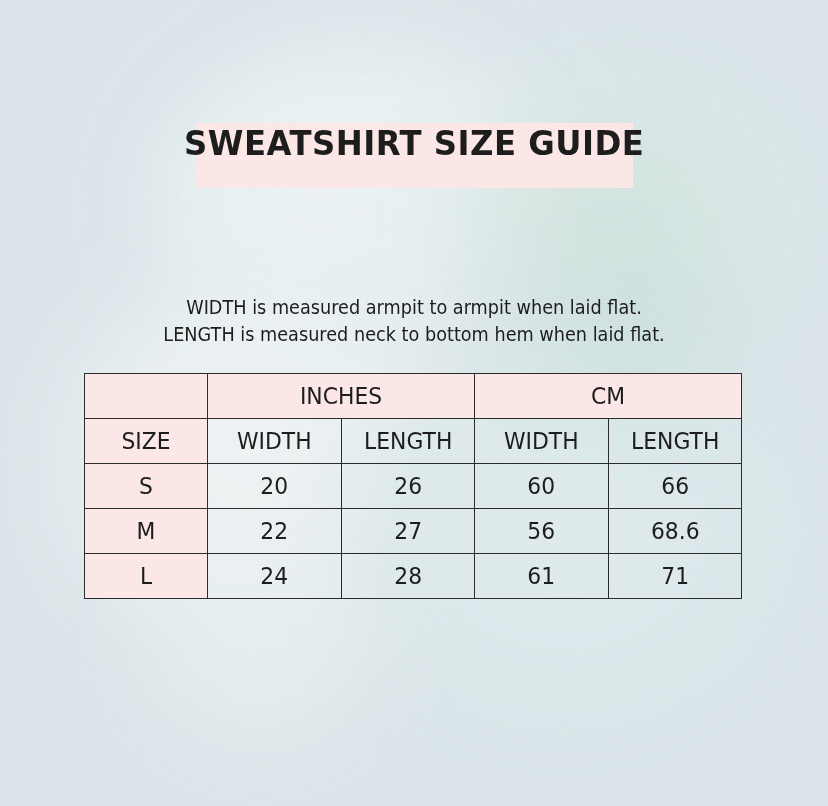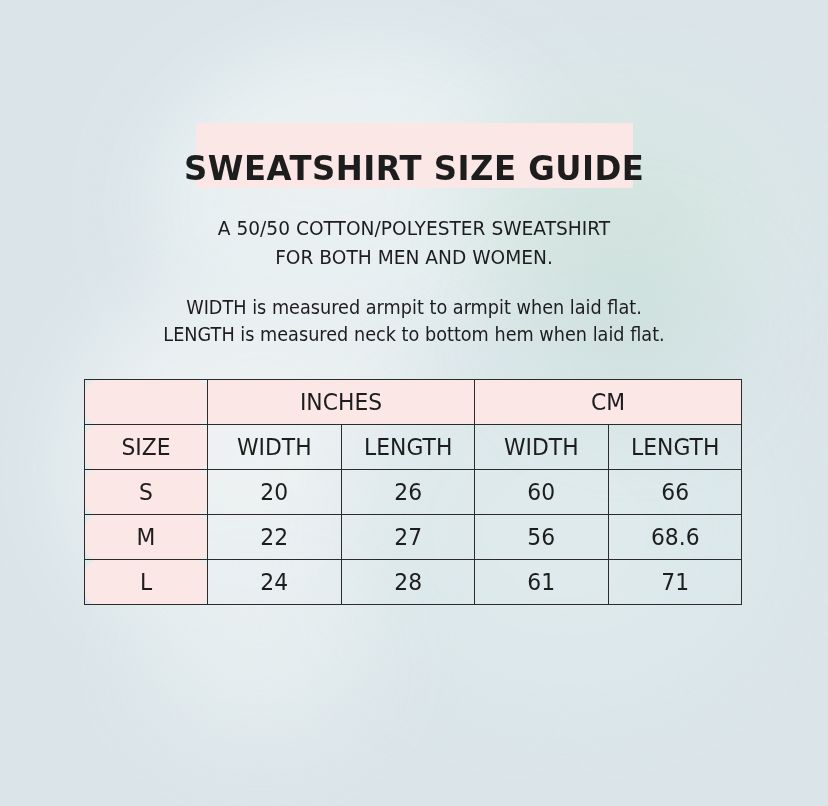--- a/index.html
+++ b/index.html
@@ -69,21 +69,21 @@
 
   
   .title-box {
     position: absolute;
     left: 196px;
     top: 123px;
     width: 437px;
     height: 65px;
     background: #fbe7e6;
     display: flex;
-    align-items: flex-end;
+    align-items: flex-start;
     justify-content: center;
   }
   .title-text {
     font-family: "DejaVu Sans", sans-serif;
     font-weight: bold;
     font-size: 34px;
     letter-spacing: .5px;
     color: #1d1d1d;
     transform: scaleX(0.95);
     white-space: nowrap;
@@ -120,21 +120,20 @@
     transform: scaleX(0.93);
     white-space: nowrap;
   }
 
   
   .table-wrap {
     position: absolute;
     left: 84px;
     top: 373px;
     width: 658px;
-    margin-top: 6px;
   }
   table.size-table {
     border-collapse: collapse;
     width: 658px;
     table-layout: fixed;
   }
   table.size-table td {
     border: 1px solid #2b2b2b;
     text-align: center;
     font-family: "DejaVu Sans", sans-serif;
@@ -161,21 +160,20 @@
     font-size: 25px;
     height: 46px;
     background: transparent;
   }
   .head-row td.size-col {
     background: #fbe7e6;
   }
   td.size-col {
     background: #fbe7e6;
     width: 122px;
-    border-radius: 13px;
   }
   .col-w { width: 134px; }
   .col-l { width: 134px; }
   .col-cw { width: 134px; }
   .col-cl { width: 134px; }
 </style>
 </head>
 <body>
 
 <div class="canvas">
@@ -186,24 +184,20 @@
   <div class="wash wash-d"></div>
   <div class="wash wash-e"></div>
   <div class="wash wash-f"></div>
 
   <div class="content">
 
     <div class="title-box">
       <span class="title-text">SWEATSHIRT SIZE GUIDE</span>
     </div>
 
-    <div class="intro">
-      <div class="intro-line">A 50/50 COTTON/POLYESTER SWEATSHIRT</div>
-      <div class="intro-line">FOR BOTH MEN AND WOMEN.</div>
-    </div>
 
     <div class="note">
       <div class="note-line">WIDTH is measured armpit to armpit when laid flat.</div>
       <div class="note-line">LENGTH is measured neck to bottom hem when laid flat.</div>
     </div>
 
     <div class="table-wrap">
       <table class="size-table">
         <tbody>
           <tr class="unit-row">

